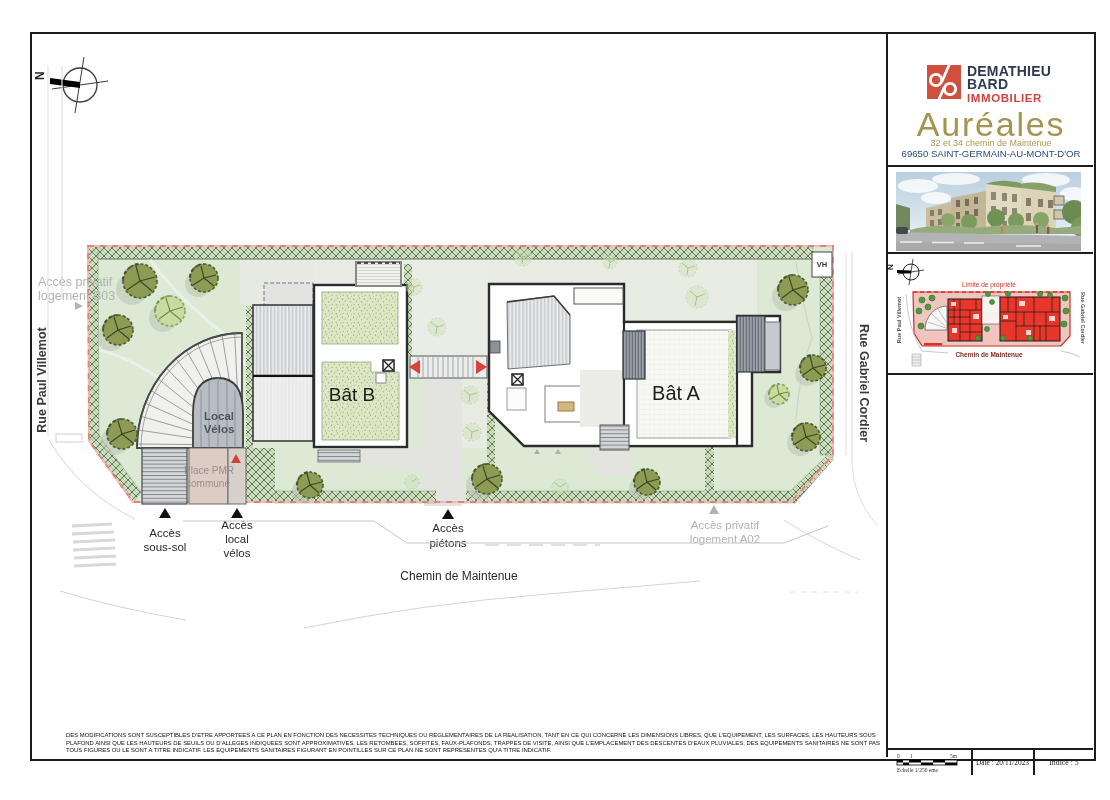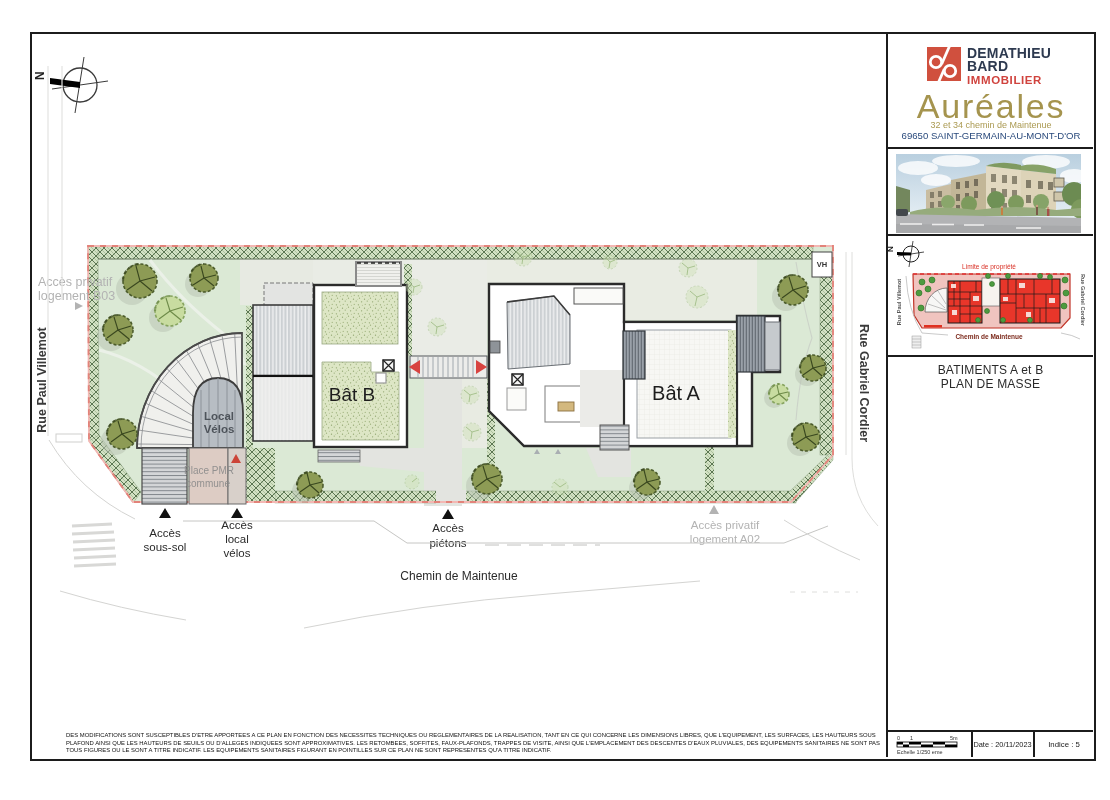--- a/index.html
+++ b/index.html
@@ -504,21 +504,21 @@
   <line x1="72" y1="534" x2="114" y2="532"></line>
   <line x1="73" y1="542" x2="115" y2="540"></line>
   <line x1="73" y1="550" x2="115" y2="548"></line>
   <line x1="74" y1="558" x2="116" y2="556"></line>
   <line x1="74" y1="566" x2="116" y2="564"></line>
 </g>
 
 <rect x="56" y="434" width="26" height="8" fill="none" stroke="#cfcfcd" stroke-width="1"></rect>
 </svg>
 
-<div class="abs" style="left:888px;top:34px;width:205px;height:723px;">
+<div class="abs" style="left:888px;top:52px;width:205px;height:723px;">
 
   <div class="abs" style="left:0;top:113px;width:205px;height:2px;background:#1c1c1c;"></div>
 
   <div class="abs" style="left:0;top:200px;width:205px;height:2px;background:#1c1c1c;"></div>
 
   <div class="abs" style="left:0;top:321px;width:205px;height:2px;background:#1c1c1c;"></div>
 
   <div class="abs" style="left:0;top:696px;width:205px;height:2px;background:#1c1c1c;"></div>
 
   <svg class="abs" style="left:0;top:0;" width="205" height="113" viewBox="0 0 205 113">
@@ -744,23 +744,22 @@
         <line x1="24" y1="106" x2="33" y2="106"></line>
         <line x1="24" y1="109" x2="33" y2="109"></line>
     </g>
 
     <text x="101" y="103" font-size="6.5" fill="#7c2a1c" text-anchor="middle" font-weight="bold">Chemin de Maintenue</text>
 
     <text x="13" y="66" font-size="5.5" fill="#555" font-weight="bold" transform="rotate(-90 13 66)" text-anchor="middle">Rue Paul Villemot</text>
     <text x="193" y="64" font-size="5.5" fill="#555" font-weight="bold" transform="rotate(90 193 64)" text-anchor="middle">Rue Gabriel Cordier</text>
   </svg>
 
-  <div class="abs" style="left:0;top:330px;width:205px;text-align:center;font-size:12px;color:#2a2a2a;letter-spacing:0.2px;line-height:13.5px;">BATIMENTS A et B<br>PLAN DE MASSE</div>
-
-  <div class="abs" style="left:0;top:698px;width:205px;height:25px;">
+
+  <div class="abs" style="left:0;top:698px;width:205px;height:25px;font-family:Liberation Serif, serif;">
 
     <div class="abs" style="left:83px;top:0;width:1.5px;height:25px;background:#1c1c1c;"></div>
     <div class="abs" style="left:145px;top:0;width:1.5px;height:25px;background:#1c1c1c;"></div>
 
     <svg class="abs" style="left:0;top:0;" width="83" height="25" viewBox="0 0 83 25">
       <g font-size="5.5" fill="#333">
         <text x="9" y="8">0</text>
           <text x="22" y="8">1</text>
           <text x="62" y="8">5m</text>
       </g>

